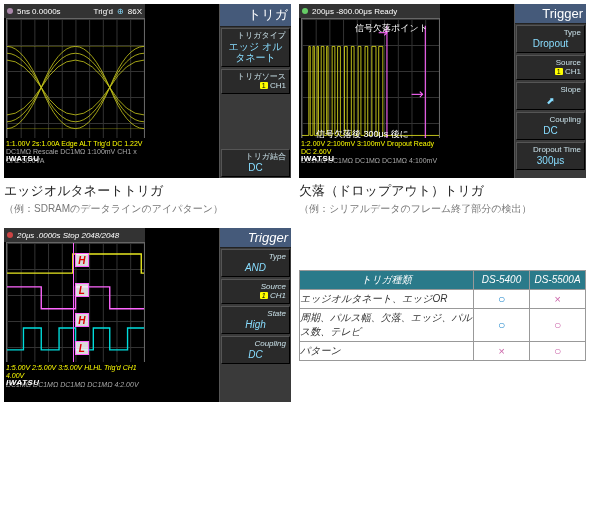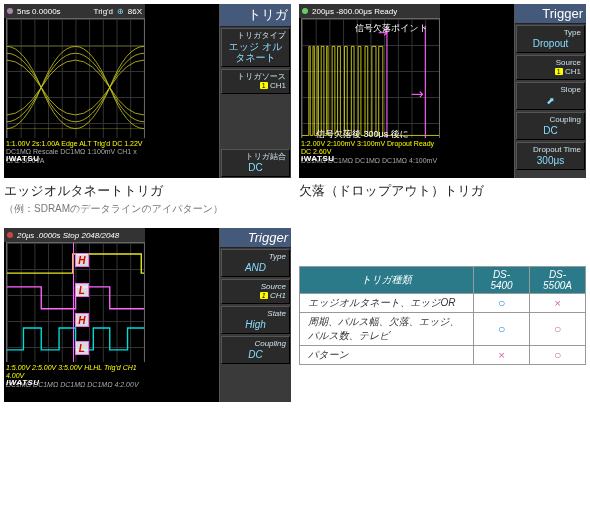--- a/index.html
+++ b/index.html
@@ -26,21 +26,21 @@
   .side-spacer { flex: 1; }
   .brand { position: absolute; left: 2px; bottom: 2px; color: #fff; font-size: 8px; font-weight: bold; letter-spacing: 0.5px; }
   .caption { margin-top: 4px; }
   .caption .title { font-size: 13px; color: #222; }
   .caption .sub { font-size: 10px; color: #777; margin-top: 2px; }
   .anno { position: absolute; color: #fff; font-size: 9px; }
   .hl-box { position:absolute; width:14px; height:14px; border:1px solid #f6f; background: rgba(255,255,255,0.85); color:#d00; font-size:10px; font-weight:bold; text-align:center; line-height:14px; }
   .vline { position:absolute; top:0; bottom:0; width:1px; background:#f6f; }
 
   table.tg { border-collapse: collapse; width: 100%; font-size: 10px; }
-  table.tg th, table.tg td { border: 1px solid #999; padding: 2px 8px; text-align: center; }
+  table.tg th, table.tg td { border: 1px solid #999; padding: 2px 0; text-align: center; }
   table.tg th.row0 { background: #2a7a8a; color: #fff; font-weight: normal; }
   table.tg td.name { text-align: left; background: #fff; }
   .circ-b { color: #2288cc; font-size:12px; }
   .circ-p { color: #cc66aa; font-size:12px; }
   .x-p { color: #cc66aa; font-size:11px; }
 </style>
 </head>
 <body>
 
 <div class="wrap">
@@ -138,20 +138,21 @@
           <div class="side-btn"><span>Type</span><span class="val">Dropout</span></div>
           <div class="side-btn"><span>Source</span><br><span class="ch">1</span> <span>CH1</span></div>
           <div class="side-btn"><span>Slope</span><span class="val">⬈</span></div>
           <div class="side-btn"><span>Coupling</span><span class="val">DC</span></div>
           <div class="side-btn"><span>Dropout
 Time</span><span class="val">300μs</span></div>
         </div>
       </div>
       <div class="caption">
         <div class="title">欠落（ドロップアウト）トリガ</div>
+        <div class="sub">（例：シリアルデータのフレーム終了部分の検出）</div>
       </div>
     </div>
   </div>
 
   <div class="row" style="align-items: center; font-style: italic;">
     <div class="col">
       <div class="scope">
         <div class="scope-main">
           <div class="topbar">
             <span class="dot" style="background:#c44"></span>

